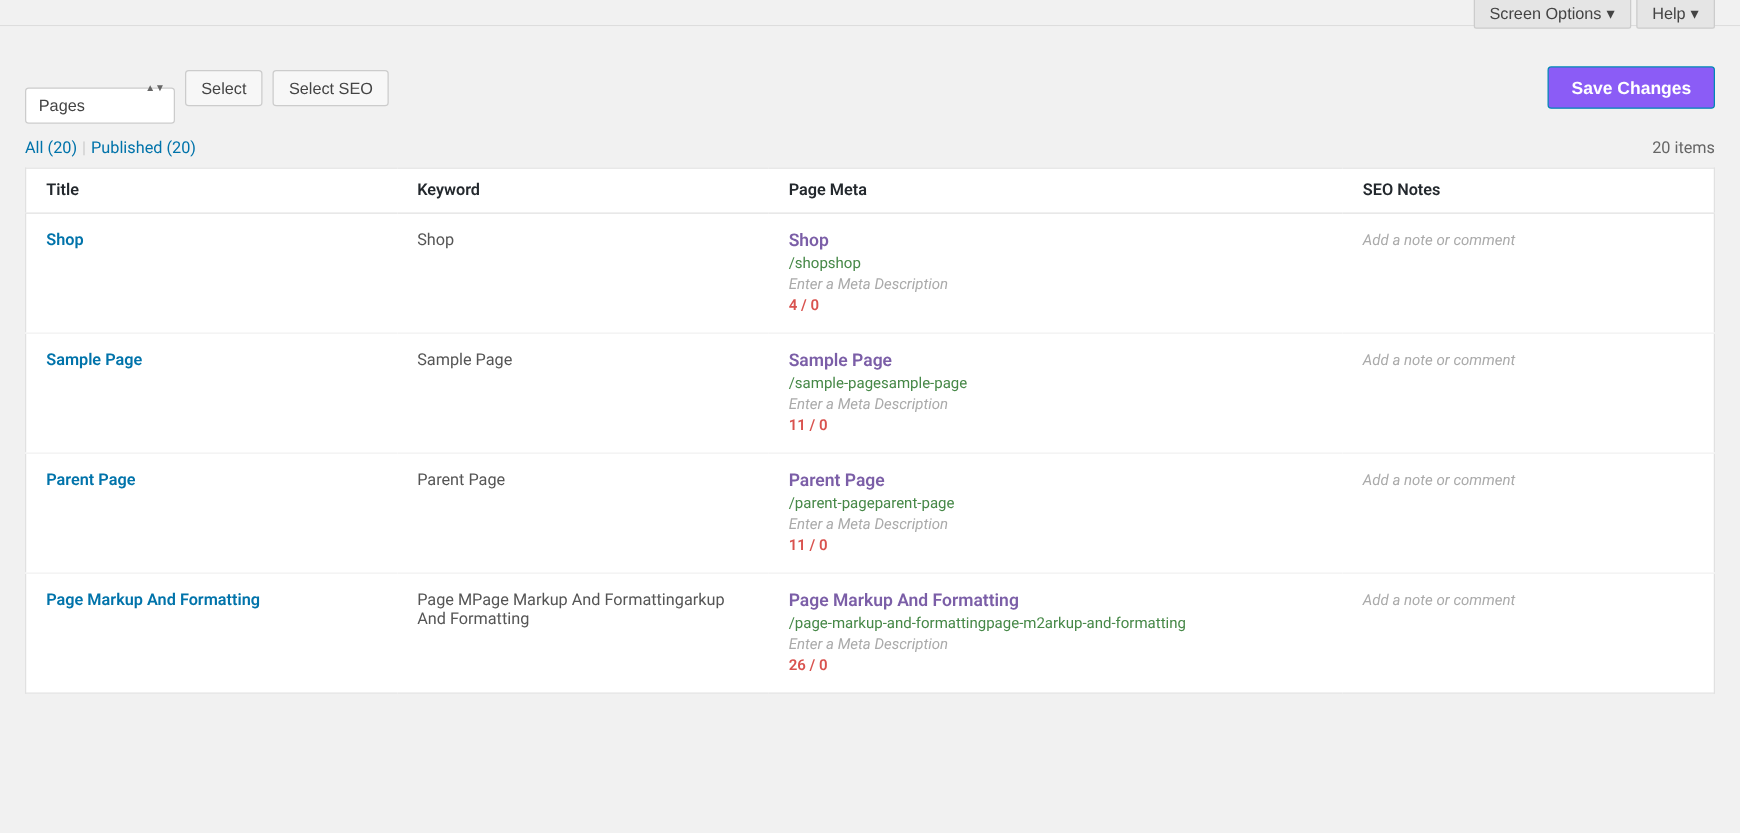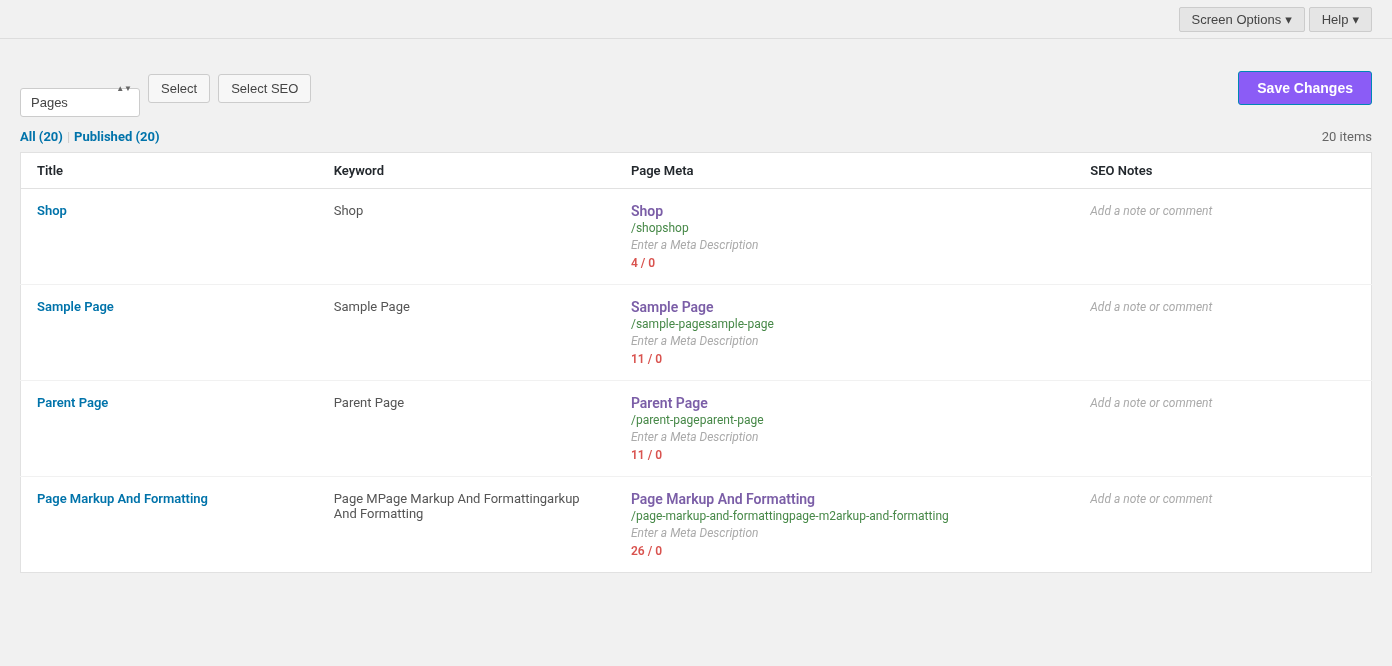--- a/index.html
+++ b/index.html
@@ -9,21 +9,21 @@
       background: #f1f1f1;
       color: #444;
     }
 
     .top-bar {
       display: flex;
       justify-content: flex-end;
       align-items: center;
       background: #f1f1f1;
       padding: 0 20px;
-      height: 39px;
+      height: 21px;
       border-bottom: 1px solid #ddd;
       gap: 4px;
     }
 
     .top-bar-btn {
       background: #e5e5e5;
       border: 1px solid #ccc;
       padding: 4px 12px;
       font-size: 13px;
       color: #444;
@@ -116,21 +116,20 @@
       display: flex;
       gap: 4px;
       align-items: center;
       font-size: 13px;
     }
 
     .filter-links a {
       color: #0073aa;
       text-decoration: none;
       cursor: pointer;
-      font-weight: bold;
     }
 
     .filter-links .separator { color: #ccc; }
 
     .items-count {
       font-size: 13px;
       color: #666;
     }
 
     .seo-table {

